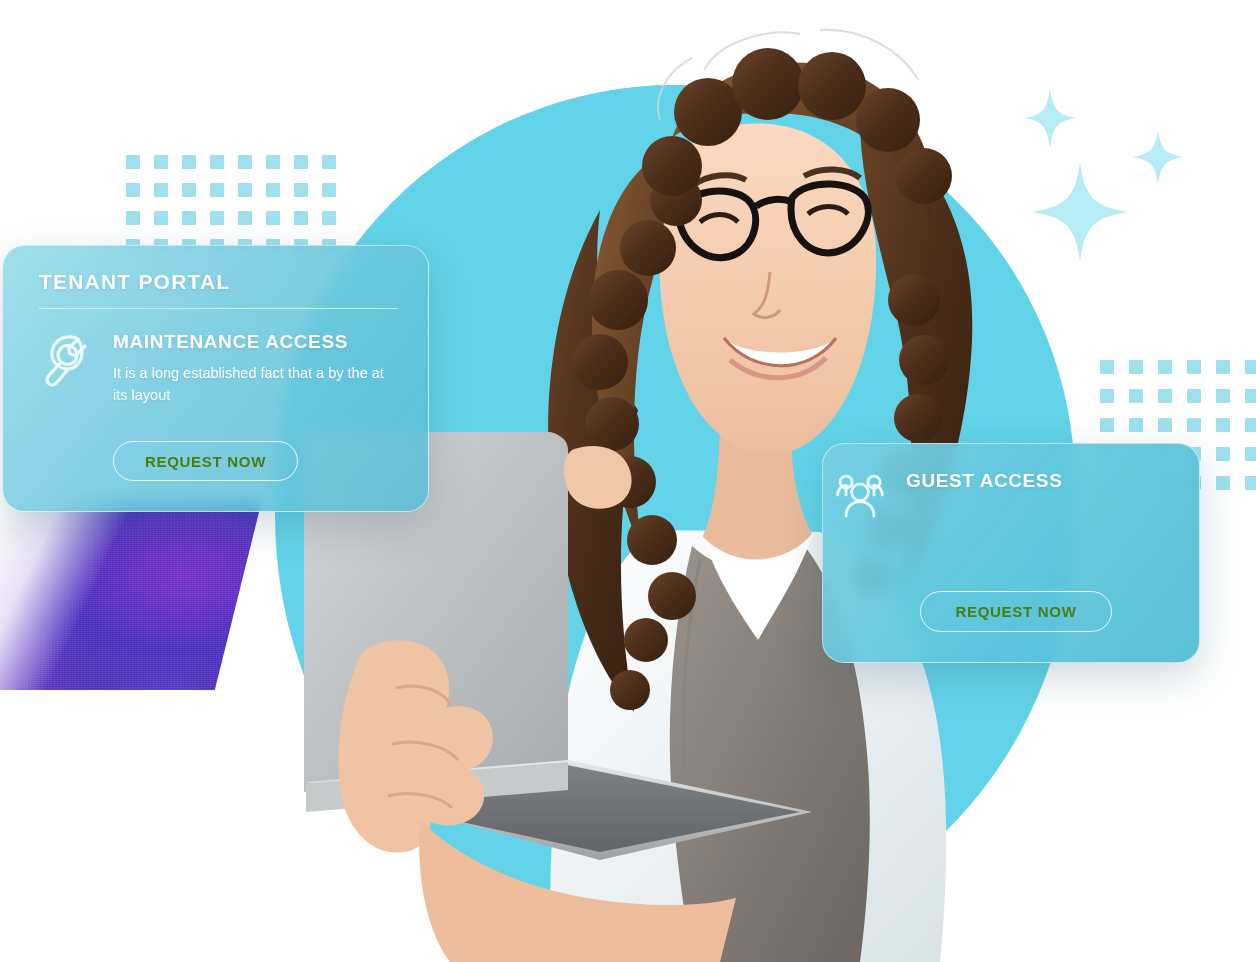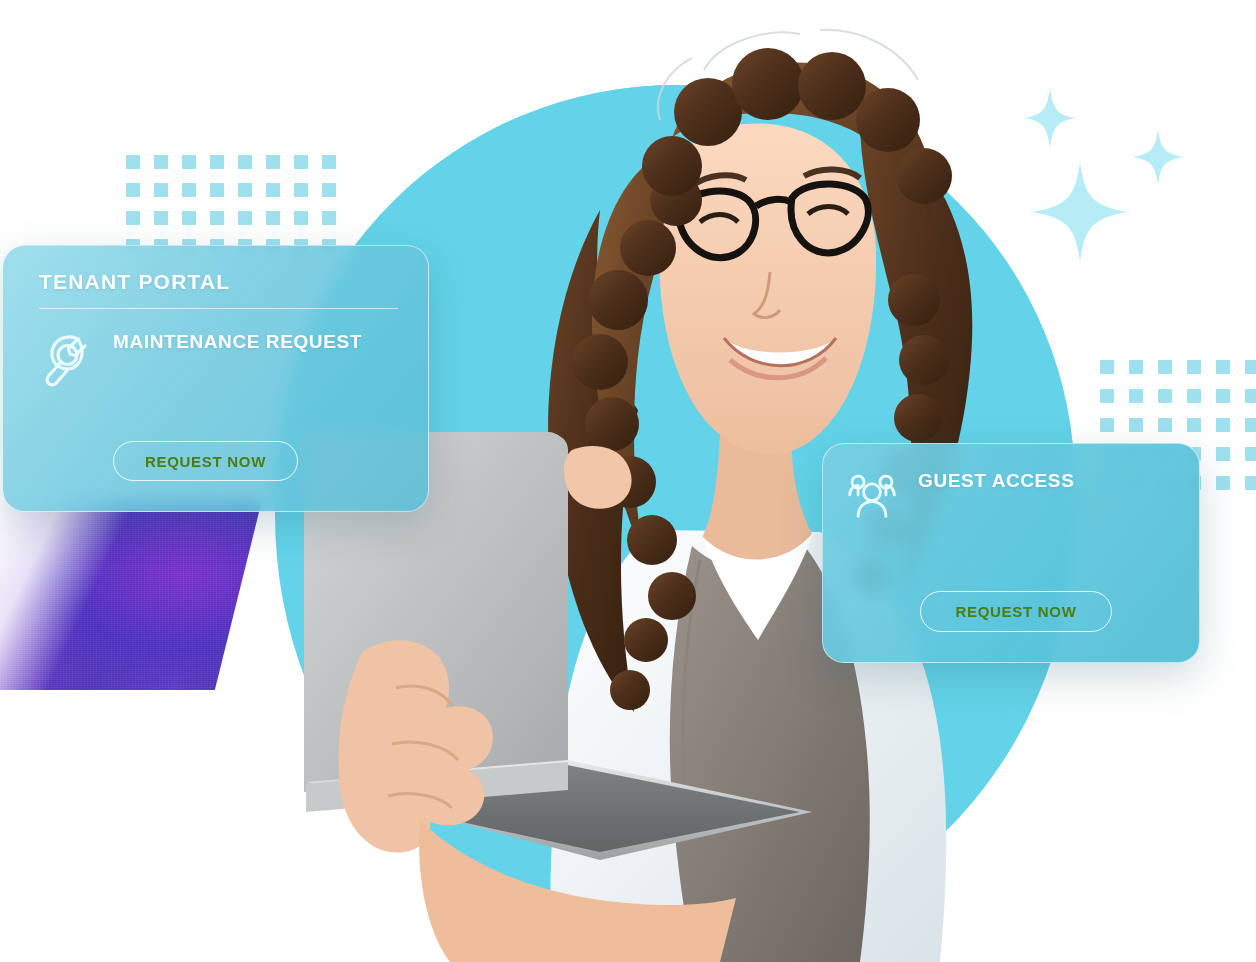--- a/index.html
+++ b/index.html
@@ -106,21 +106,21 @@
   .card-eyebrow{
     font-size:21px;letter-spacing:1.2px;font-weight:600;
     padding:24px 0 0 36px;color:#ffffff;
     text-shadow:0 1px 3px rgba(60,120,140,.25);
   }
   .card-rule{
     margin:14px 30px 0 36px;height:1px;
     background:rgba(255,255,255,.65);
   }
   .card-body{display:flex;gap:18px;padding:22px 28px 0 36px;}
-  .card-body.compact{padding:26px 24px 0 23px;gap:16px;}
+  .card-body.compact{padding:26px 24px 0 11px;gap:16px;}
   .card-icon{flex:0 0 auto;width:56px;height:56px;}
   .card-icon svg{display:block;width:56px;height:56px;}
   .card-icon.sm svg{width:52px;height:52px;}
   .card-text{flex:1 1 auto;min-width:0;}
   .card-title{
     font-size:19px;font-weight:700;letter-spacing:.6px;
     margin:0 0 9px 0;color:#fff;
     text-shadow:0 1px 3px rgba(60,120,140,.22);
   }
   .card-desc{
@@ -363,21 +363,22 @@
     <div class="card-body">
       <div class="card-icon">
         <svg viewBox="0 0 56 56" fill="none" stroke="#e9fbff" stroke-width="3.2" stroke-linecap="round" stroke-linejoin="round">
           <path d="M46 6 L36.5 15.5 L31 14 L29.5 8.5 L39 -1" transform="translate(0,9)"></path>
           <path d="M39 8 C31 4 21 6 16 13 C11 20 12 30 19 35 C25 39 33 39 38 34 C44 28 45 18 39 8 Z"></path>
           <circle cx="28.5" cy="24" r="9.5"></circle>
           <path d="M22 31 L9.5 45 C7.5 47.2 7.6 50.6 9.8 52.6 C12 54.6 15.4 54.4 17.3 52.1 L29 38.5"></path>
         </svg>
       </div>
       <div class="card-text">
-        <p class="card-title">MAINTENANCE REQUEST</p>
+        <p class="card-title">MAINTENANCE ACCESS</p>
+        <p class="card-desc">It is a long established fact that a by the at its layout</p>
       </div>
     </div>
   </div>
   <button class="card-cta" id="cta-tenant">REQUEST NOW</button>
 
   <div class="card" id="card-guest">
     <div class="card-body compact">
       <div class="card-icon sm">
         <svg viewBox="0 0 56 52" fill="none" stroke="#eafcff" stroke-width="3" stroke-linecap="round" stroke-linejoin="round">
           <circle cx="13" cy="11" r="6.5"></circle>

